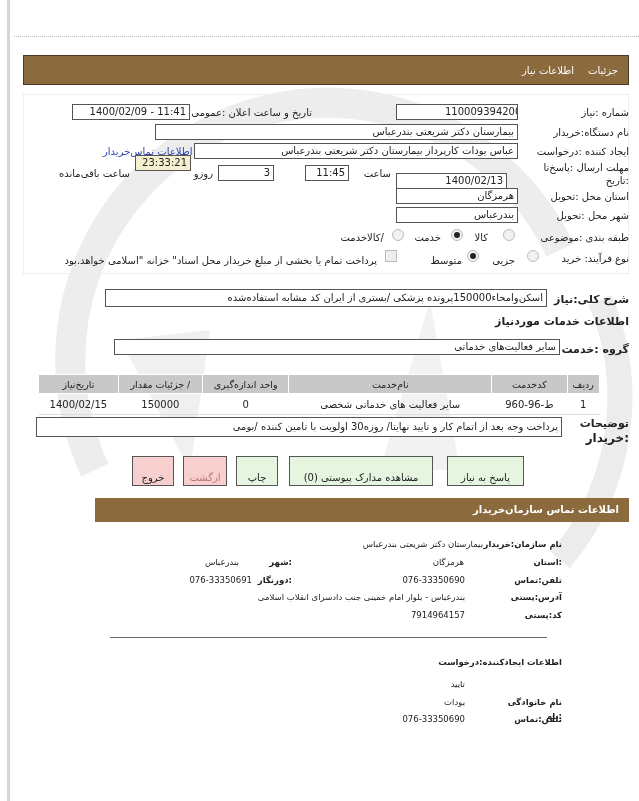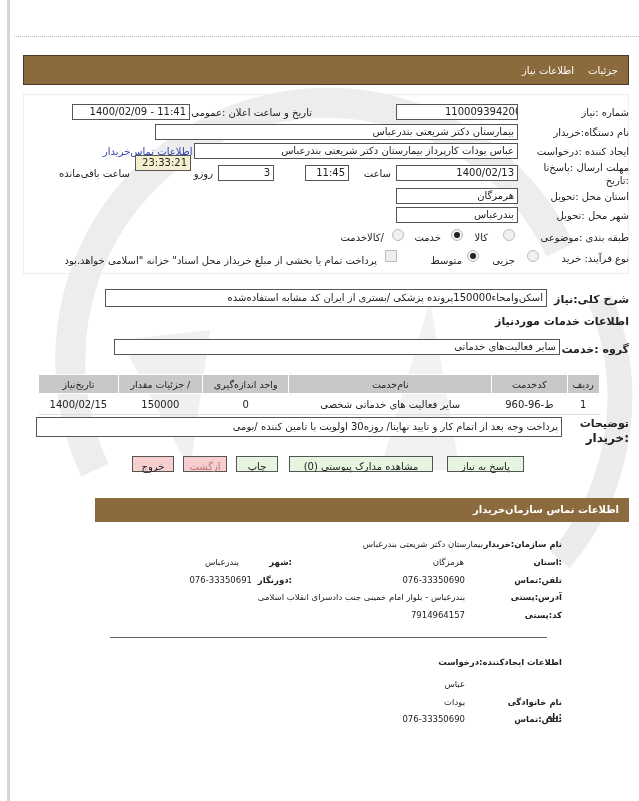--- a/index.html
+++ b/index.html
@@ -31,21 +31,21 @@
     border:1px solid #bbb; background:#f1f1f1; box-sizing:border-box;
   }
   .radio.on::after { content:""; position:absolute; left:2px; top:2px; width:6px; height:6px; border-radius:50%; background:#222; }
   .check { position:absolute; width:12px; height:12px; border:1px solid #bbb; background:#eee; box-sizing:border-box; }
   .bold { font-weight:bold; }
   table.items { position:absolute; left:38px; top:374px; width:562px; border-collapse:collapse; direction:rtl; font-size:10px; }
   table.items th { background:#c8c8c8; border:1px solid #fff; height:16px; font-weight:normal; font-size:9.5px; }
   table.items td { text-align:center; height:18px; border-bottom:1px solid #ddd; }
   .btn {
     position:absolute; height:16px; border:1px solid #555; box-sizing:border-box; font-size:10px;
-    line-height:14px; text-align:center; direction:rtl; cursor:pointer; padding:3px 4px;
+    line-height:14px; text-align:center; direction:rtl; cursor:pointer; padding:14px 4px;
   }
   .btn.green { background:#e6f5e0; }
   .btn.pink { background:#f7cfcf; }
   .btn.pink.light { color:#b77; }
   .section-bar {
     position:absolute; left:95px; top:498px; width:534px; height:24px; background:#8b6b3e;
     direction:rtl; color:#fff; font-weight:bold; font-size:10px; line-height:24px; padding-right:10px; box-sizing:border-box;text-align:right;
   }
   .small { font-size:8.5px; }
   .divider { position:absolute; left:110px; top:637px; width:437px; height:1px; background:#666; }
@@ -77,21 +77,21 @@
 
 <span class="lbl" style="right:10px; top:127px;">نام دستگاه:خریدار</span>
 <div class="box rtl" style="left:155px; top:124px; width:363px;">بیمارستان دکتر شریعتی بندرعباس</div>
 
 <span class="lbl" style="right:10px; top:146px;">ایجاد کننده :درخواست</span>
 <div class="box rtl" style="left:194px; top:143px; width:324px;">عباس یودات کارپرداز بیمارستان دکتر شریعتی بندرعباس</div>
 <span class="link" style="left:103px; top:146px;">اطلاعات تماس‌خریدار</span>
 
 <span class="lbl" style="right:10px; top:162px;">مهلت ارسال :پاسخ‌تا</span>
 <span class="lbl" style="right:10px; top:175px;">:تاریخ</span>
-<div class="box ltr" style="left:396px; top:165px; width:122px;">1400/02/13</div>
+<div class="box ltr" style="left:396px; top:173px; width:111px;">1400/02/13</div>
 <span class="lbl" style="right:248px; top:168px;">ساعت</span>
 <div class="box ltr" style="left:305px; top:165px; width:44px;">11:45</div>
 <div class="box ltr" style="left:218px; top:165px; width:56px;">3</div>
 <span class="lbl" style="right:426px; top:168px;">روزو</span>
 <div class="box ltr yellow" style="left:135px; top:155px; width:56px;">23:33:21</div>
 <span class="lbl" style="right:509px; top:168px;">ساعت باقی‌مانده</span>
 
 <span class="lbl" style="right:10px; top:191px;">استان محل :تحویل</span>
 <div class="box rtl" style="left:396px; top:188px; width:122px;">هرمزگان</div>
 
@@ -173,17 +173,17 @@
 <span class="lbl bold small" style="right:77px; top:592px;">آدرس:پستی</span>
 <span class="lbl small" style="right:174px; top:592px;">بندرعباس - بلوار امام خمینی جنب دادسرای انقلاب اسلامی</span>
 
 <span class="lbl bold small" style="right:77px; top:610px;">کد:پستی</span>
 <span class="lbl small" style="right:174px; top:610px;">7914964157</span>
 
 <div class="divider"></div>
 
 <span class="lbl bold small" style="right:77px; top:657px;">اطلاعات ایجادکننده:درخواست</span>
 <span class="lbl bold small" style="right:77px; top:679px;margin-top:32px;">:نام</span>
-<span class="lbl small" style="right:174px; top:679px;">عباس</span>
+<span class="lbl small" style="right:174px; top:679px;">تایید</span>
 <span class="lbl bold small" style="right:77px; top:697px;">نام خانوادگی</span>
 <span class="lbl small" style="right:174px; top:697px;">یودات</span>
 <span class="lbl bold small" style="right:77px; top:714px;">تلفن:تماس</span>
 <span class="lbl small" style="right:174px; top:714px;">076-33350690</span>
 
 </body></html>

